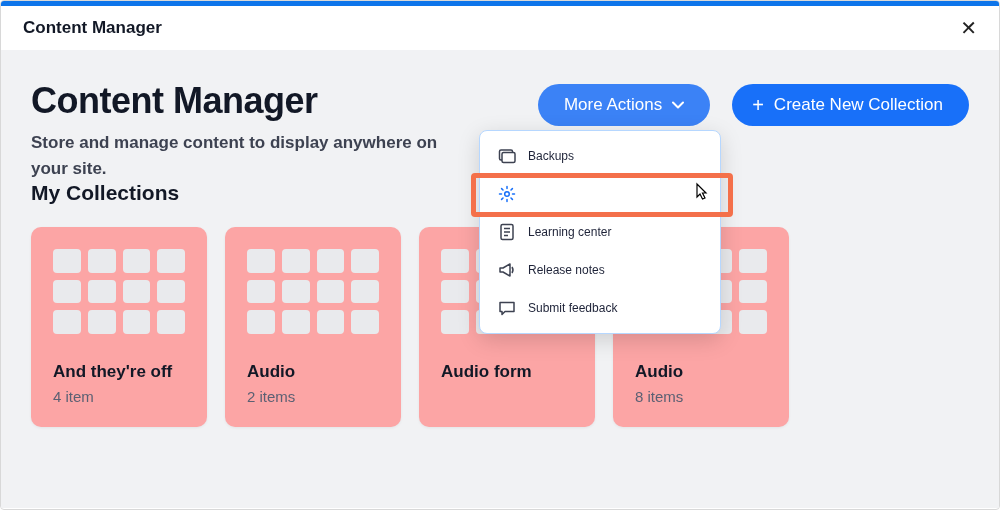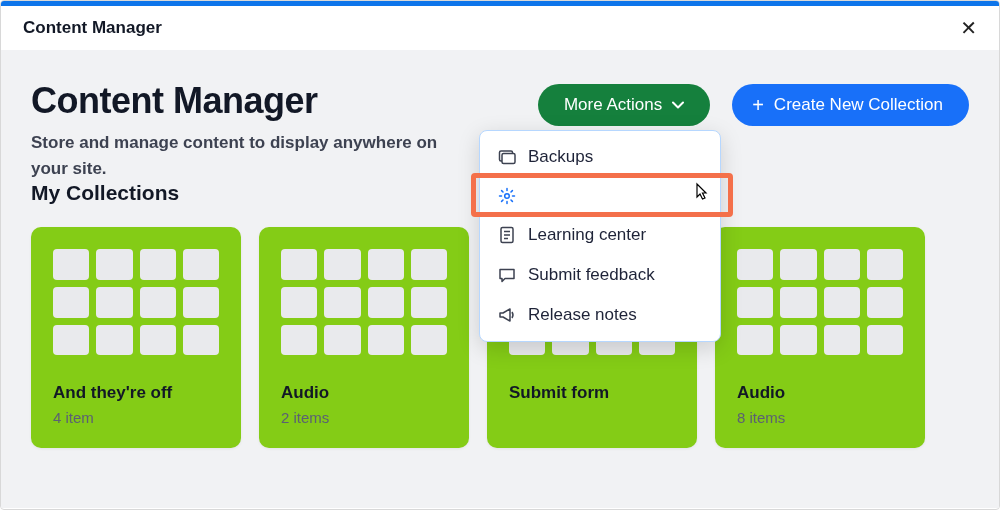--- a/index.html
+++ b/index.html
@@ -73,21 +73,21 @@
     gap: 10px;
     border: none;
     border-radius: 999px;
     padding: 11px 26px;
     font-size: 17px;
     font-weight: 500;
     cursor: pointer;
     position: relative;
   }
   .btn-more {
-    background: #15803d;
+    background: #3b82f6;
     color: #fff;
   }
   .btn-create {
     background: #1870f9;
     color: #fff;
     padding-left: 20px;
   }
   .chev-down {
     width: 12px;
     height: 12px;
@@ -101,24 +101,24 @@
     font-size: 21px;
     font-weight: 700;
     color: #121826;
     margin-bottom: 22px;
   }
   .cards-row {
     display: flex;
     gap: 18px;
   }
   .card {
-    background: #84cc16;
+    background: #fca5a5;
     border-radius: 10px;
     box-shadow: 0 1px 3px rgba(0,0,0,0.06);
-    width: 210px;
+    width: 176px;
     padding: 22px;
     display: flex;
     flex-direction: column;
   }
   .grid-thumb {
     display: grid;
     grid-template-columns: repeat(4, 1fr);
     gap: 7px;
     margin-bottom: 28px;
   }
@@ -149,21 +149,21 @@
     border-radius: 8px;
     box-shadow: 0 6px 22px rgba(0,0,0,0.15);
     z-index: 20;
     padding: 6px 0;
   }
   .dd-item {
     display: flex;
     align-items: center;
     gap: 12px;
     padding: 10px 18px;
-    font-size: 17px;
+    font-size: 12px;
     color: #1e2338;
     cursor: pointer;
     position: relative;
   }
   .dd-item .icon {
     width: 18px;
     height: 18px;
     display: inline-flex;
     align-items: center;
     justify-content: center;
@@ -273,21 +273,21 @@
           <div class="grid-cell"></div>
         <div class="grid-cell"></div>
           <div class="grid-cell"></div>
           <div class="grid-cell"></div>
           <div class="grid-cell"></div>
         <div class="grid-cell"></div>
           <div class="grid-cell"></div>
           <div class="grid-cell"></div>
           <div class="grid-cell"></div>
       </div>
-      <div class="card-title">Submit form</div>
+      <div class="card-title">Audio form</div>
     </div>
     <div class="card">
       <div class="grid-thumb">
         <div class="grid-cell"></div>
           <div class="grid-cell"></div>
           <div class="grid-cell"></div>
           <div class="grid-cell"></div>
         <div class="grid-cell"></div>
           <div class="grid-cell"></div>
           <div class="grid-cell"></div>
@@ -333,34 +333,34 @@
             <line x1="5" y1="9" x2="11" y2="9" stroke="#3d4251" stroke-width="1.5"></line>
             <line x1="5" y1="12.5" x2="9" y2="12.5" stroke="#3d4251" stroke-width="1.5"></line>
           </svg>
       </span>
       <span>Learning center</span>
     </div>
 
     <div class="dd-item">
       <span class="icon">
         <svg width="18" height="16" viewBox="0 0 18 16">
-            <path d="M2 2.5 h14 v9 h-9 l-3 3 v-3 h-2 Z" stroke="#3d4251" stroke-width="1.5" fill="none" stroke-linejoin="round"></path>
-          </svg>
-      </span>
-      <span>Submit feedback</span>
-    </div>
-
-    <div class="dd-item">
-      <span class="icon">
-        <svg width="18" height="16" viewBox="0 0 18 16">
             <path d="M2 6 L2 10 L5 10 L12 14 L12 2 L5 6 Z" stroke="#3d4251" stroke-width="1.5" fill="none" stroke-linejoin="round"></path>
             <path d="M14 5 Q16 8 14 11" stroke="#3d4251" stroke-width="1.5" fill="none"></path>
           </svg>
       </span>
       <span>Release notes</span>
+    </div>
+
+    <div class="dd-item">
+      <span class="icon">
+        <svg width="18" height="16" viewBox="0 0 18 16">
+            <path d="M2 2.5 h14 v9 h-9 l-3 3 v-3 h-2 Z" stroke="#3d4251" stroke-width="1.5" fill="none" stroke-linejoin="round"></path>
+          </svg>
+      </span>
+      <span>Submit feedback</span>
     </div>
   </div>
 
   <div class="cursor">
     <svg width="20" height="22" viewBox="0 0 20 22">
       <path d="M6 2 L6 15 L9 12 L11.5 17 L14 16 L11.5 11 L15 11 Z" fill="#fff" stroke="#000" stroke-width="1.2"></path>
     </svg>
   </div>
 
 </div>

